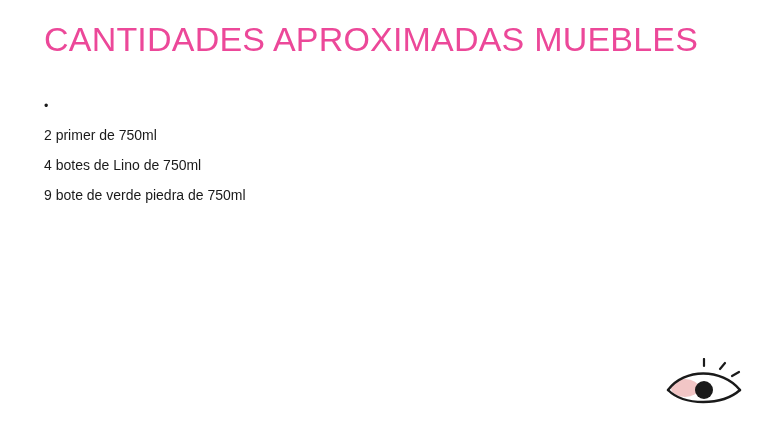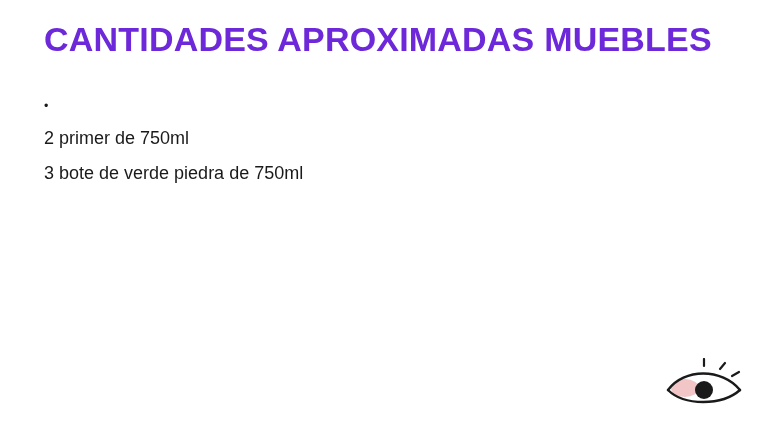--- a/index.html
+++ b/index.html
@@ -18,22 +18,22 @@
     width: 768px;
     height: 422px;
     background: #ffffff;
     box-sizing: border-box;
   }
   .slide-title {
     position: absolute;
     left: 44px;
     top: 20px;
     font-size: 34px;
-    font-weight: bold;
-    color: #6d28d9;
+    font-weight: normal;
+    color: #ec4899;
     letter-spacing: 0.2px;
     white-space: nowrap;
   }
   .body-block {
     position: absolute;
     left: 44px;
     top: 98px;
     width: 660px;
   }
   .bullet-line {
@@ -45,21 +45,21 @@
     margin-bottom: 11px;
   }
   .bullet-mark {
     width: 14px;
     flex: 0 0 14px;
     font-size: 12.5px;
     line-height: 1.35;
     color: #1a1a1a;
   }
   .plain-line {
-    font-size: 18px;
+    font-size: 14px;
     color: #1a1a1a;
     line-height: 1.35;
     margin-bottom: 11px;
     padding-left: 0px;
   }
   .logo {
     position: absolute;
     right: 20px;
     bottom: 12px;
     width: 86px;
@@ -73,21 +73,22 @@
 
   <div class="slide-title">CANTIDADES APROXIMADAS MUEBLES</div>
 
   <div class="body-block">
 
     <div class="bullet-line">
       <span class="bullet-mark">•</span>
     </div>
 
     <div class="plain-line">2 primer de 750ml</div>
-    <div class="plain-line">3 bote de verde piedra de 750ml</div>
+    <div class="plain-line">4 botes de Lino de 750ml</div>
+    <div class="plain-line">9 bote de verde piedra de 750ml</div>
 
   </div>
 
   <div class="logo">
     <svg width="86" height="52" viewBox="0 0 86 52" xmlns="http://www.w3.org/2000/svg">
       <ellipse cx="23" cy="30" rx="14" ry="9" fill="#f2c6c6"></ellipse>
       <path d="M6 32 C22 10, 60 10, 78 32" fill="none" stroke="#1a1a1a" stroke-width="2.4" stroke-linecap="round"></path>
       <path d="M6 32 C22 48, 60 48, 78 32" fill="none" stroke="#1a1a1a" stroke-width="2.4" stroke-linecap="round"></path>
       <circle cx="42" cy="32" r="9" fill="#1a1a1a"></circle>
       <path d="M42 8 L42 1" stroke="#1a1a1a" stroke-width="2.2" stroke-linecap="round"></path>

